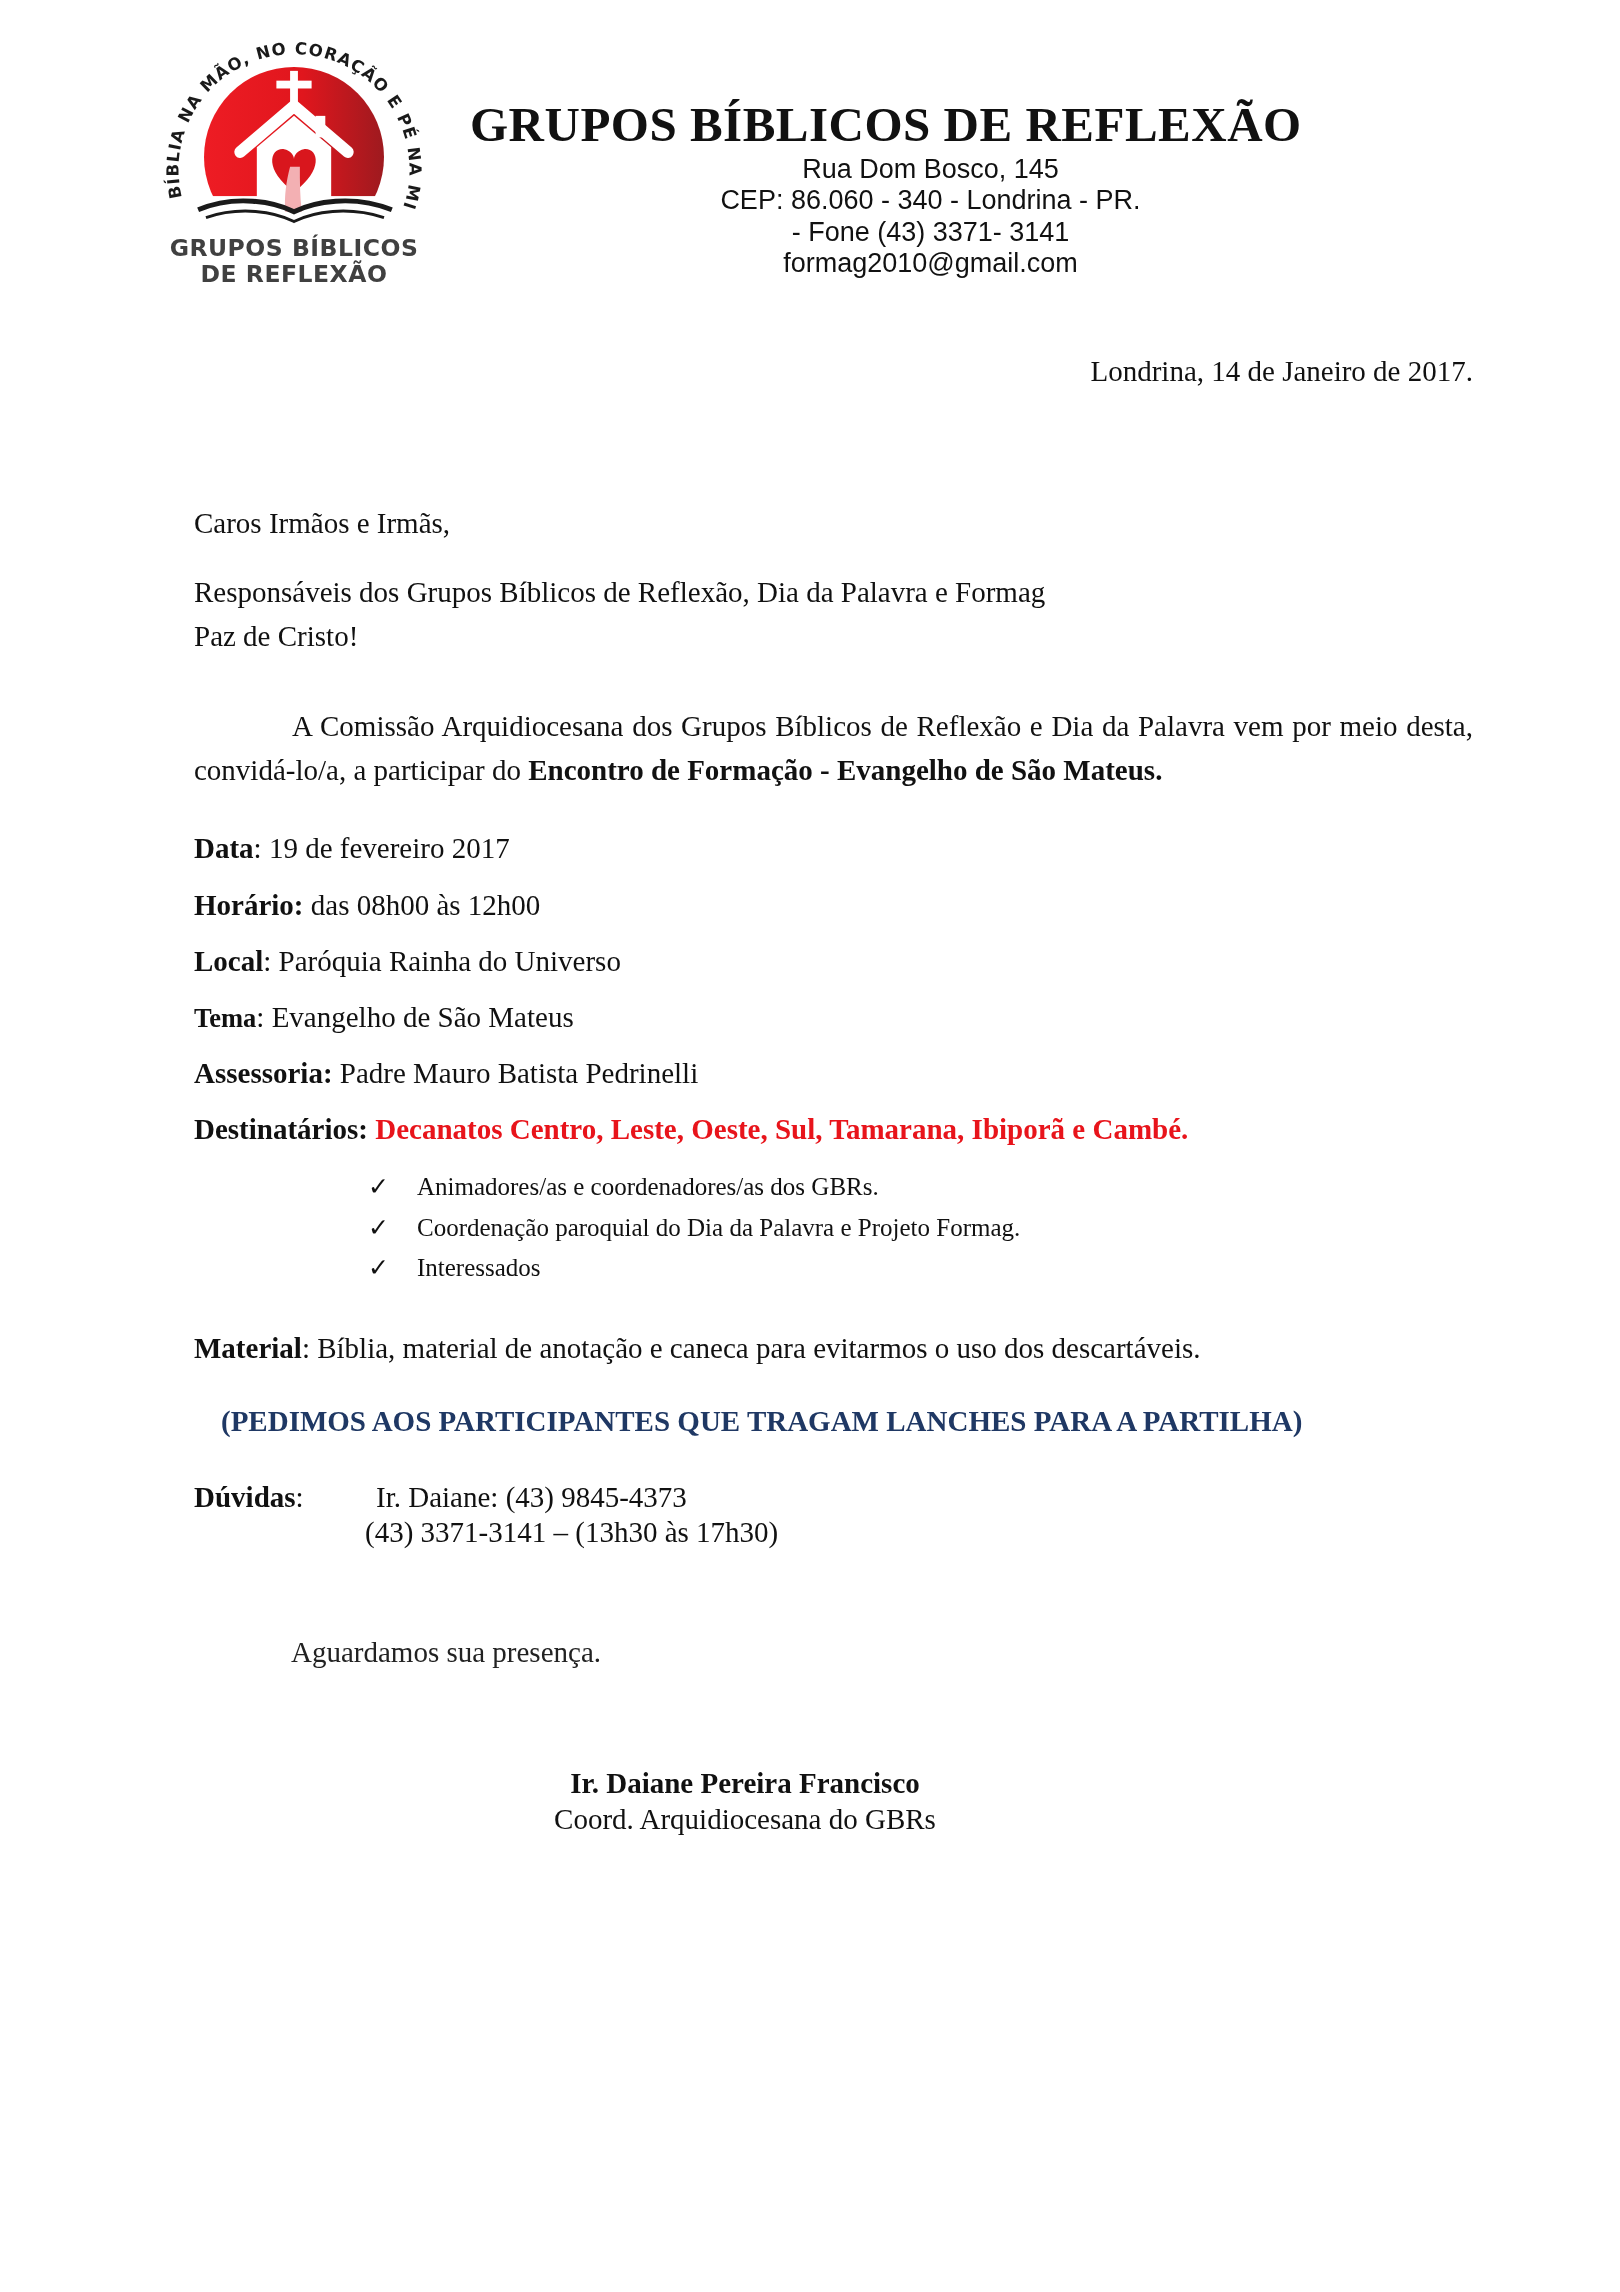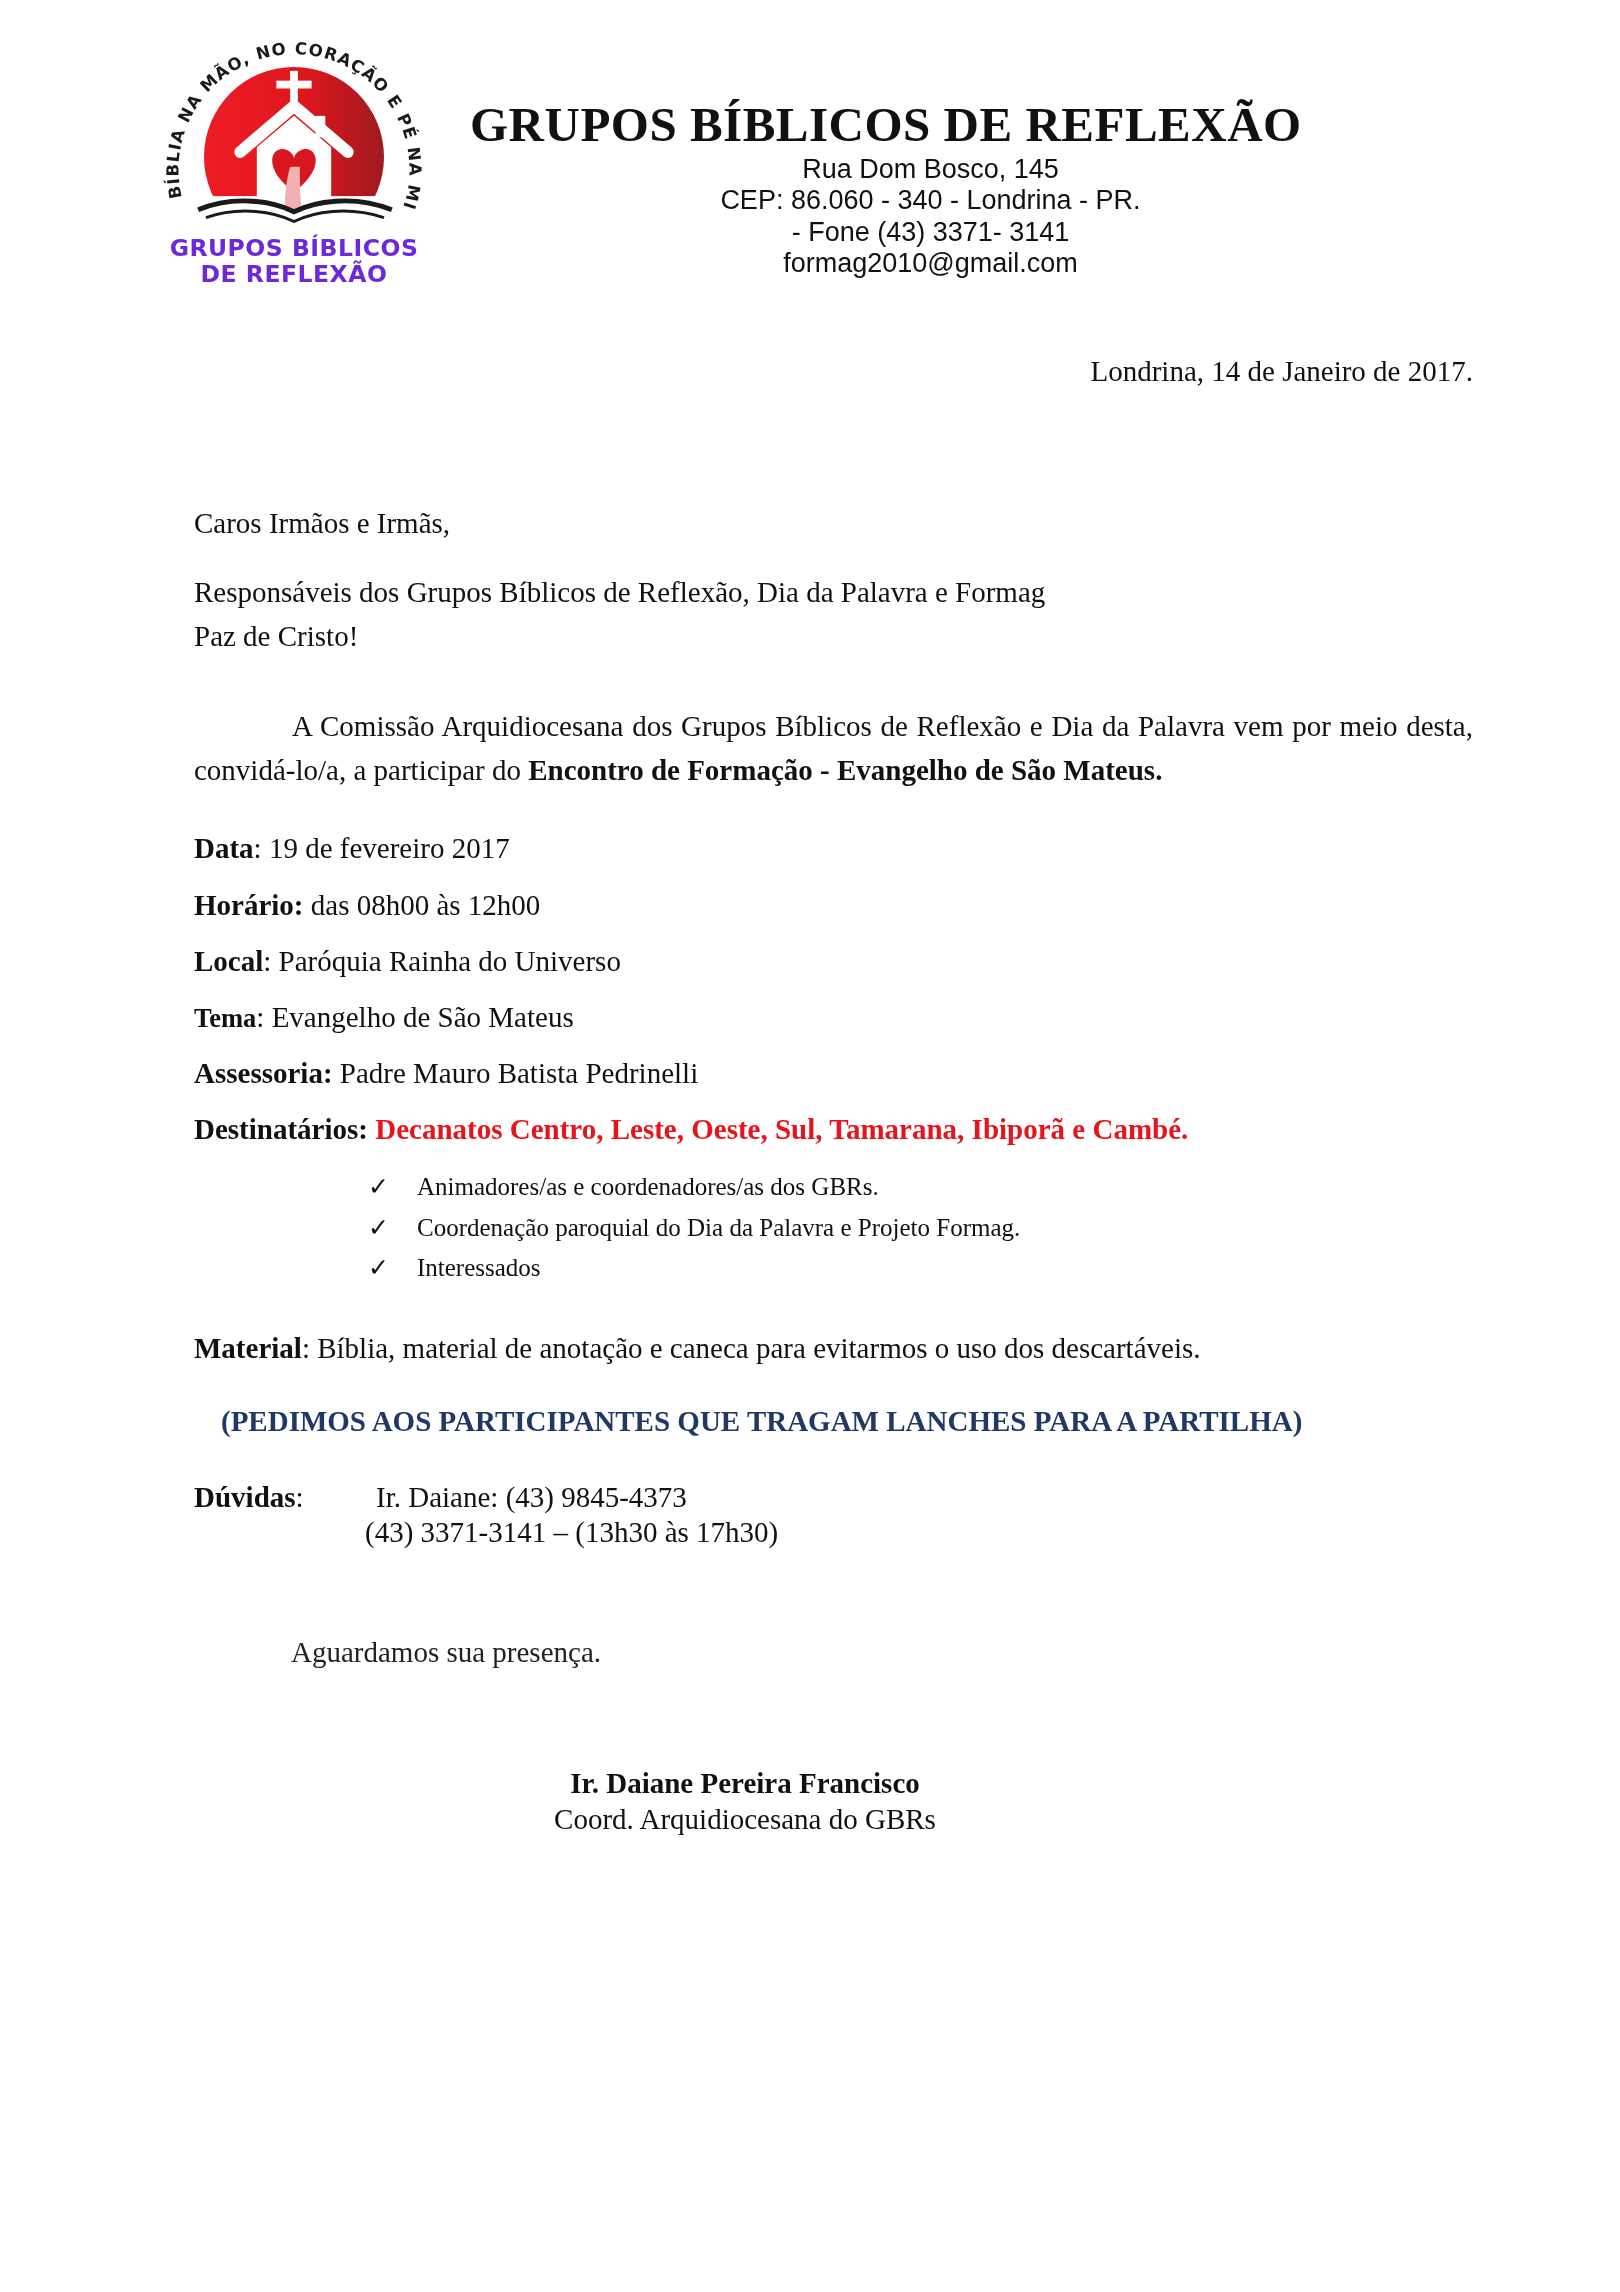--- a/index.html
+++ b/index.html
@@ -4,21 +4,21 @@
   <style>
     html, body { margin: 0; padding: 0; background: #ffffff; }
     body { width: 1620px; height: 2293px; position: relative; overflow: hidden; color: #111; }
     .serif { font-family: "Liberation Serif", "DejaVu Serif", serif; }
     .sans { font-family: "Liberation Sans", "DejaVu Sans", sans-serif; }
     .abs { position: absolute; }
 
     
     #logo { left: 147px; top: 19.6px; width: 294px; height: 274px; }
     .logo-caption { position: absolute; left: 0; width: 294px; text-align: center;
-      font-family: "DejaVu Sans", sans-serif; font-weight: bold; color: #6d28d9; font-size: 23.5px; letter-spacing: 0.5px; }
+      font-family: "DejaVu Sans", sans-serif; font-weight: bold; color: #404040; font-size: 23.5px; letter-spacing: 0.5px; }
 
     
     .org-title { left: 470px; width: 921px; top: 96px; font-size: 49px; font-weight: bold; letter-spacing: 0.5px; }
     .org-line { left: 470px; width: 921px; text-align: center; font-size: 27px; line-height: 31px; }
 
     .date-line { right: 147px; top: 355px; font-size: 29px; }
 
     .body-text { font-size: 29px; line-height: 35px; }
     .p-line { left: 194px; }
     .justify-block { left: 194px; width: 1279px; text-align: justify; }

